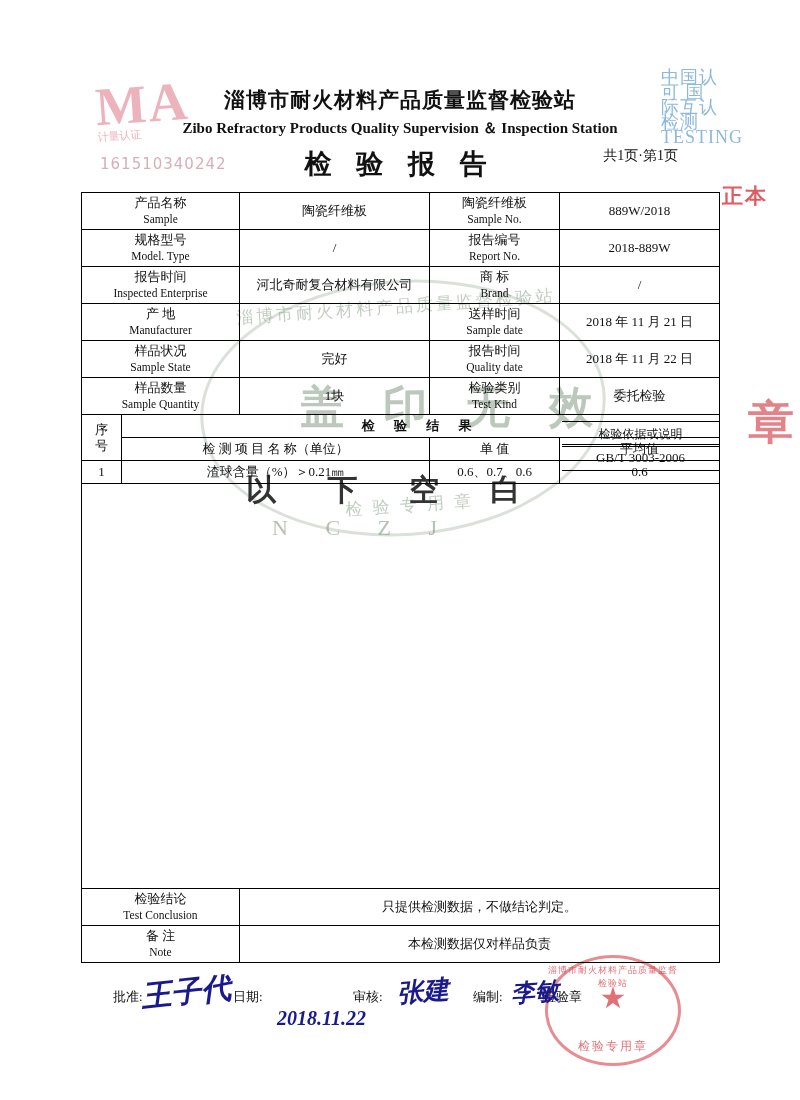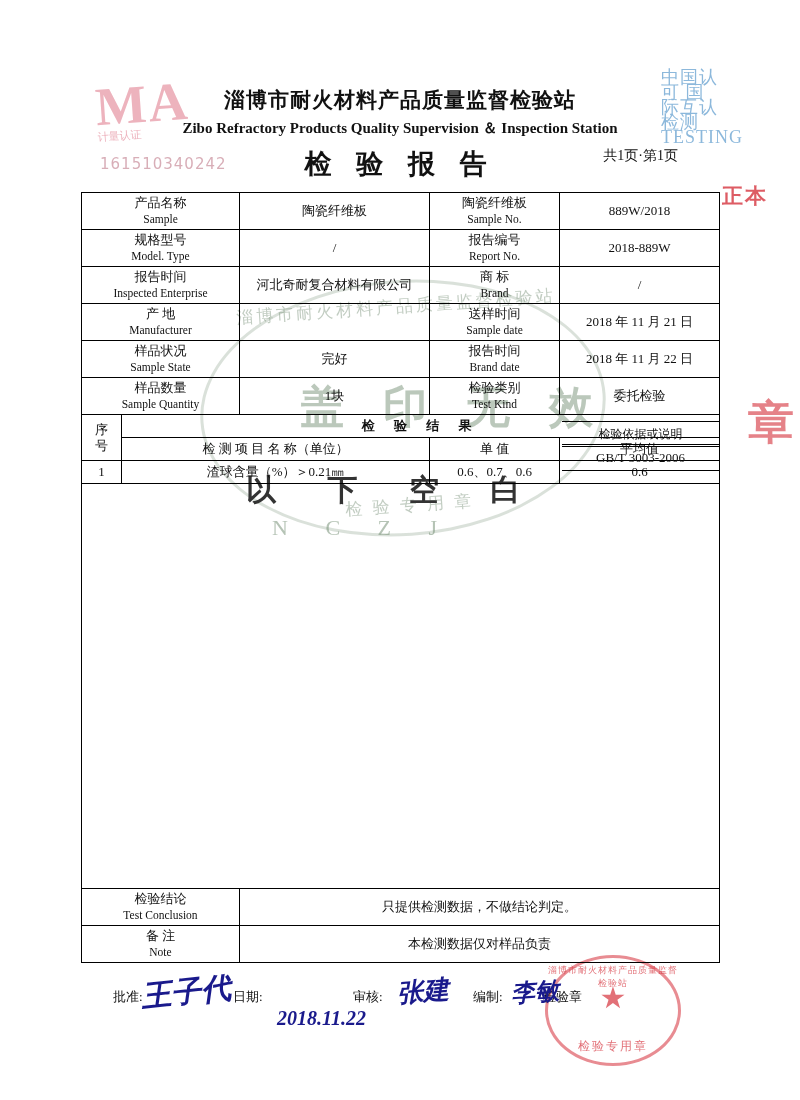--- a/index.html
+++ b/index.html
@@ -406,21 +406,21 @@
       </tr>
 
       <tr>
         <td class="lbl" colspan="2">
           <span class="cn">样品状况</span>
           <span class="en">Sample State</span>
         </td>
         <td class="val">完好</td>
         <td class="lbl">
           <span class="cn">报告时间</span>
-          <span class="en">Brand date</span>
+          <span class="en">Quality date</span>
         </td>
         <td class="val">2018 年 11 月 22 日</td>
       </tr>
 
       <tr>
         <td class="lbl" colspan="2">
           <span class="cn">样品数量</span>
           <span class="en">Sample Quantity</span>
         </td>
         <td class="val">1块</td>

